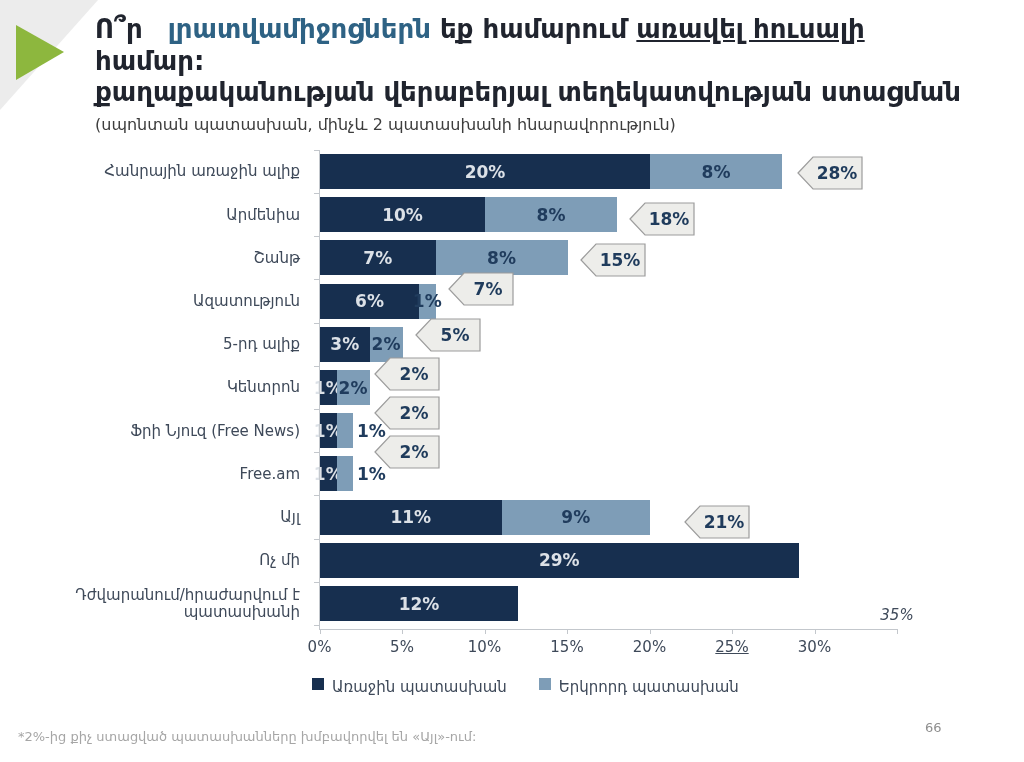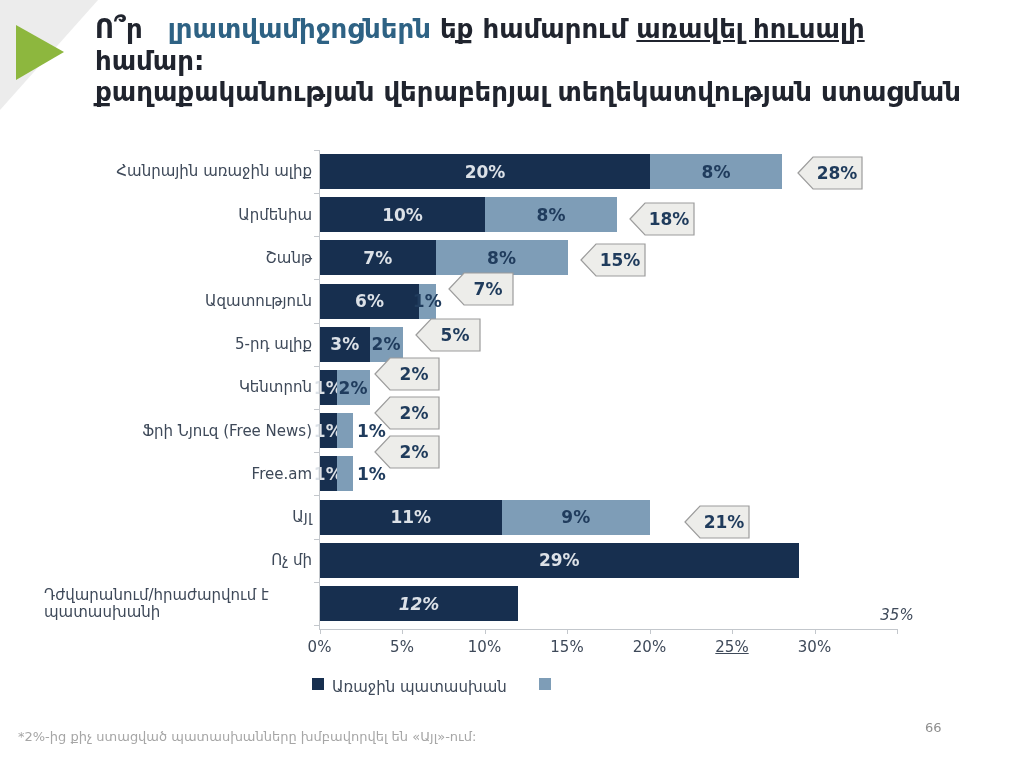--- a/index.html
+++ b/index.html
@@ -6,22 +6,22 @@
   .slide{
     position:relative;width:1024px;height:762px;background:#ffffff;
     font-family:"DejaVu Sans",sans-serif;overflow:hidden;margin:0 auto;
   }
   .deco{position:absolute;left:0;top:0;}
   .hdr{position:absolute;left:95px;top:14px;width:880px;}
   .title{font-size:26px;line-height:1.22;font-weight:700;color:#20242e;margin:0;}
   .title .und{text-decoration:underline;}
   .sub{margin-top:6px;font-size:16px;color:#3d3d3d;}
   .cat{
-    position:absolute;left:44px;width:268px;display:flex;align-items:center;
-    justify-content:flex-end;text-align:left;font-size:15px;color:#3e4959;line-height:1.08;
+    position:absolute;left:32px;width:268px;display:flex;align-items:center;
+    justify-content:flex-end;text-align:right;font-size:15px;color:#3e4959;line-height:1.08;
   }
   .seg{position:absolute;height:35px;}
   .vlab{
     position:absolute;height:35px;display:flex;align-items:center;justify-content:center;
     font-size:17px;font-weight:600;white-space:nowrap;
   }
   .vlab.on-dark{color:#dce1e7;}
   .vlab.on-light{color:#203c5d;}
   .callout{position:absolute;}
   .axis-y{position:absolute;width:1px;background:#c3c7cc;}
@@ -42,20 +42,21 @@
 
 <div class="slide">
 
   <svg class="deco" width="110" height="120">
     <polygon points="0,0 98,0 0,110" fill="#ececec"></polygon>
     <polygon points="16,25 16,80 64,52" fill="#8db73e"></polygon>
   </svg>
 
   <div class="hdr">
     <h1 class="title"><span><span>Ո՞ր </span><span class="accent" style="color: rgb(46, 98, 132); margin-left: 16px;">լրատվամիջոցներն</span><span> եք համարում </span><span class="und">առավել հուսալի</span></span><span style="display:block">համար:</span><span style="display:block">քաղաքականության վերաբերյալ տեղեկատվության ստացման</span></h1>
+    <div class="sub">(սպոնտան պատասխան, մինչև 2 պատասխանի հնարավորություն)</div>
   </div>
 
   <div id="plot">
       <div class="cat" style="top: 154px; height: 35px;">Հանրային առաջին ալիք</div>
       <div class="seg" style="left: 320px; top: 154px; width: 330px; background: rgb(23, 47, 79);"></div>
       <div class="vlab on-dark" style="left: 455px; top: 154px; width: 60px;">20%</div>
       <div class="seg" style="left: 650px; top: 154px; width: 132px; background: rgb(126, 157, 183);"></div>
       <div class="vlab on-light" style="left: 686px; top: 154px; width: 60px;">8%</div>
       <svg width="66" height="34" class="callout" style="left: 797px; top: 155.5px;">
         <polygon points="1,17 16,1 65,1 65,33 16,33" fill="#ededea" stroke="#9c9c9c" stroke-width="1.2"></polygon>
@@ -131,21 +132,21 @@
       <div class="vlab on-light" style="left: 545.75px; top: 499.6px; width: 60px;">9%</div>
       <svg width="66" height="34" class="callout" style="left: 684px; top: 505.1px;">
         <polygon points="1,17 16,1 65,1 65,33 16,33" fill="#ededea" stroke="#9c9c9c" stroke-width="1.2"></polygon>
         <text x="40" y="23" text-anchor="middle" font-size="17" font-weight="700" fill="#1f3b5c">21%</text>
       </svg>
       <div class="cat" style="top: 542.8px; height: 35px;">Ոչ մի</div>
       <div class="seg" style="left: 320px; top: 542.8px; width: 478.5px; background: rgb(23, 47, 79);"></div>
       <div class="vlab on-dark" style="left: 529.25px; top: 542.8px; width: 60px;">29%</div>
       <div class="cat" style="top: 586px; height: 35px;">Դժվարանում/հրաժարվում է պատասխանի</div>
       <div class="seg" style="left: 320px; top: 586px; width: 198px; background: rgb(23, 47, 79);"></div>
-      <div class="vlab on-dark" style="left: 389px; top: 586px; width: 60px; font-style: italic;">12%</div>
+      <div class="vlab on-dark" style="left: 389px; top: 586px; width: 60px;">12%</div>
       <div class="axis-y" style="left: 319px; top: 150px; height: 479px;"></div>
       <div class="axis-x" style="left: 319px; top: 629px; width: 578px;"></div>
       <div class="tick-y" style="left: 314px; top: 149.8px;"></div>
       <div class="tick-y" style="left: 314px; top: 193px;"></div>
       <div class="tick-y" style="left: 314px; top: 236.2px;"></div>
       <div class="tick-y" style="left: 314px; top: 279.4px;"></div>
       <div class="tick-y" style="left: 314px; top: 322.6px;"></div>
       <div class="tick-y" style="left: 314px; top: 365.8px;"></div>
       <div class="tick-y" style="left: 314px; top: 409px;"></div>
       <div class="tick-y" style="left: 314px; top: 452.2px;"></div>
@@ -171,19 +172,20 @@
       <div class="xlab" style="left: 869px; top: 606px; font-style: italic;">35%</div>
     </div>
 
   <div class="legend" id="legend">
       <div class="leg-item">
         <span class="swatch" style="background: rgb(23, 47, 79);"></span>
         <span>Առաջին պատասխան</span>
       </div>
       <div class="leg-item">
         <span class="swatch" style="background: rgb(126, 157, 183);"></span>
+        <span>Երկրորդ պատասխան</span>
       </div>
     </div>
 
   <div class="footnote">*2%-ից քիչ ստացված պատասխանները խմբավորվել են «Այլ»-ում:</div>
   <div class="pagenum">66</div>
 
 </div>
 
 </body></html>

